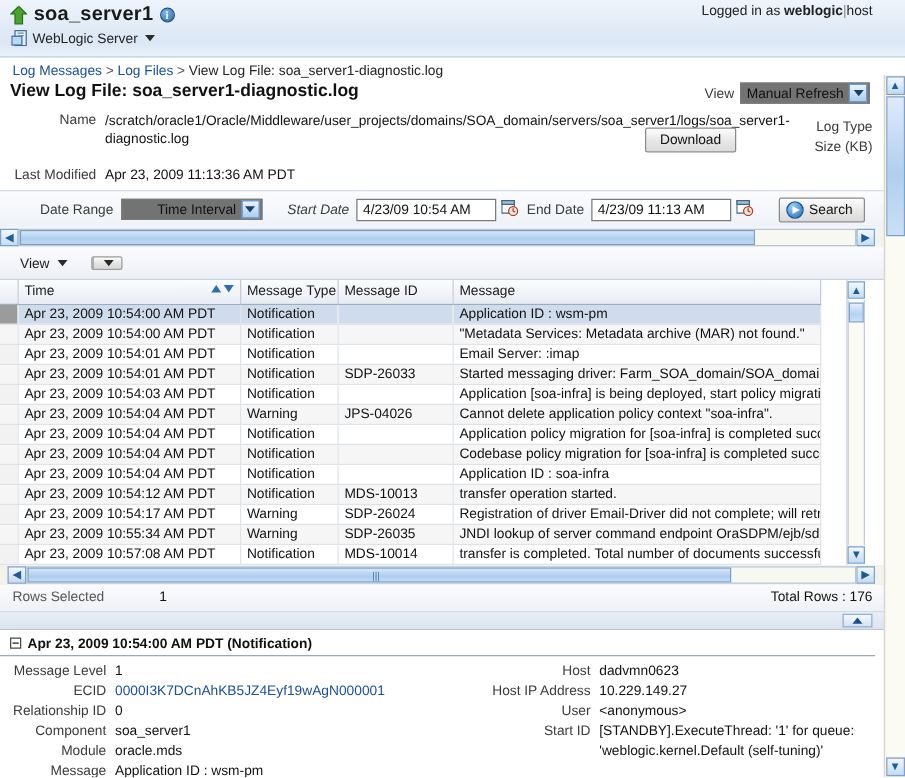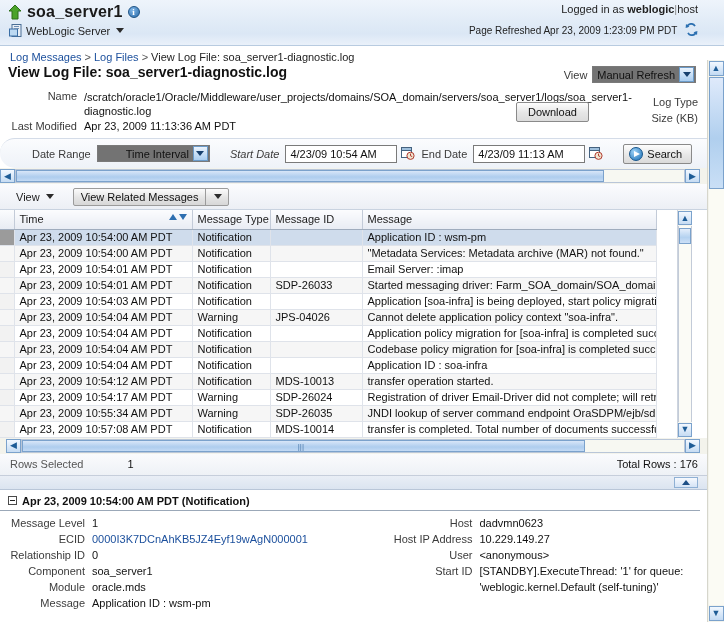--- a/index.html
+++ b/index.html
@@ -97,21 +97,20 @@
   }
   .rightmeta { position:absolute; right:26px; top:8px; text-align:right; }
   .rightmeta div { font-size:11px; color:#3b3b3b; line-height:16px; }
 
   
   .filterbar {
     position:relative; height:30px; margin-top:4px;
     display:flex; align-items:center;
     background: linear-gradient(to bottom,#fbfcfe,#eef2f8);
     border-top:1px solid #d4dce8;
-    border-radius:15px;
   }
   .fb-lbl { font-size:11px; color:#3b3b3b; margin:0 6px 0 0; }
   .txtfield {
     border:1px solid #7a7a7a; background:#fff; height:18px;
     font-size:11px; color:#111; padding:0 4px; line-height:17px;
   }
   .cal-icon { margin:0 6px 0 4px; display:inline-block; }
   .searchbtn {
     display:flex; align-items:center; gap:4px;
     border:1px solid #8a8a8a; border-radius:2px;
@@ -293,31 +292,20 @@
         </span>
         <span class="wls-label">WebLogic Server</span>
         <span class="caret-down"></span>
       </div>
     </div>
     <div class="hdr-right">
       <div class="loginas">
         <span>Logged in as</span>
         <b>weblogic</b><span class="sep">|</span><span>host</span>
       </div>
-      <div class="refreshed">
-        <span>Page Refreshed Apr 23, 2009 1:23:09 PM PDT</span>
-        <span class="refresh-icon">
-          <svg width="13" height="13" viewBox="0 0 13 13">
-            <path d="M2 4 A4.3 4.3 0 0 1 10 3.2" stroke="#2b6fb0" stroke-width="1.7" fill="none"></path>
-            <polygon points="1,1 4.4,3.8 0.6,5" fill="#2b6fb0"></polygon>
-            <path d="M11 9 A4.3 4.3 0 0 1 3 9.8" stroke="#2b6fb0" stroke-width="1.7" fill="none"></path>
-            <polygon points="12,12 8.6,9.2 12.4,8" fill="#2b6fb0"></polygon>
-          </svg>
-        </span>
-      </div>
     </div>
   </div>
 
   <div class="crumbbar">
     <a class="crumb-a" href="#">Log Messages</a><span class="crumb-sep">&gt;</span><a class="crumb-a" href="#">Log Files</a><span class="crumb-sep">&gt;</span><span class="crumb-cur">View Log File: soa_server1-diagnostic.log</span>
   </div>
 
   <div class="titlerow">
     <span class="pagetitle">View Log File: soa_server1-diagnostic.log</span>
     <div class="viewsel">
@@ -329,21 +317,21 @@
           </span>
       </div>
     </div>
   </div>
 
   <div class="infopanel">
     <div class="inforow">
       <div class="lbl">Name</div>
       <div class="val pathval">/scratch/oracle1/Oracle/Middleware/user_projects/domains/SOA_domain/servers/soa_server1/logs/soa_server1-diagnostic.log</div>
     </div>
-    <div class="inforow" style="margin-top:2px;">
+    <div class="inforow" style="margin-top:16px;">
       <div class="lbl">Last Modified</div>
       <div class="val">Apr 23, 2009 11:13:36 AM PDT</div>
     </div>
     <button class="dlbtn">Download</button>
     <div class="rightmeta">
       <div>Log Type</div>
       <div>Size (KB)</div>
     </div>
   </div>
 
@@ -394,21 +382,20 @@
         <span>▶</span>
       </div>
   </div>
 
   <div class="tbar" style="padding-right:24px;">
     <div class="viewmenu">
       <span>View</span>
       <span class="caret-down"></span>
     </div>
     <div class="splitbtn">
-      <span class="lab">View Related Messages</span>
       <span class="div"></span>
       <span class="arw">
           <i class="caret-down"></i>
         </span>
     </div>
   </div>
 
   <div class="tblwrap" style="padding-right:32px;gap:20px;">
     <table class="logtbl">
       <colgroup>

